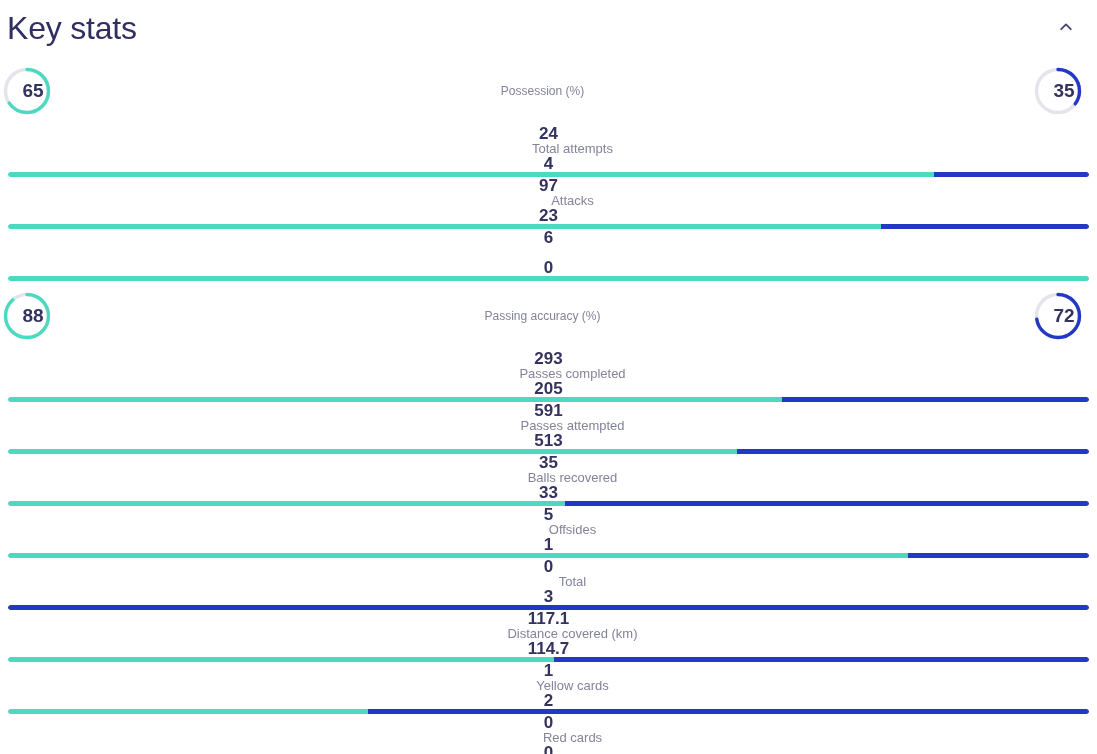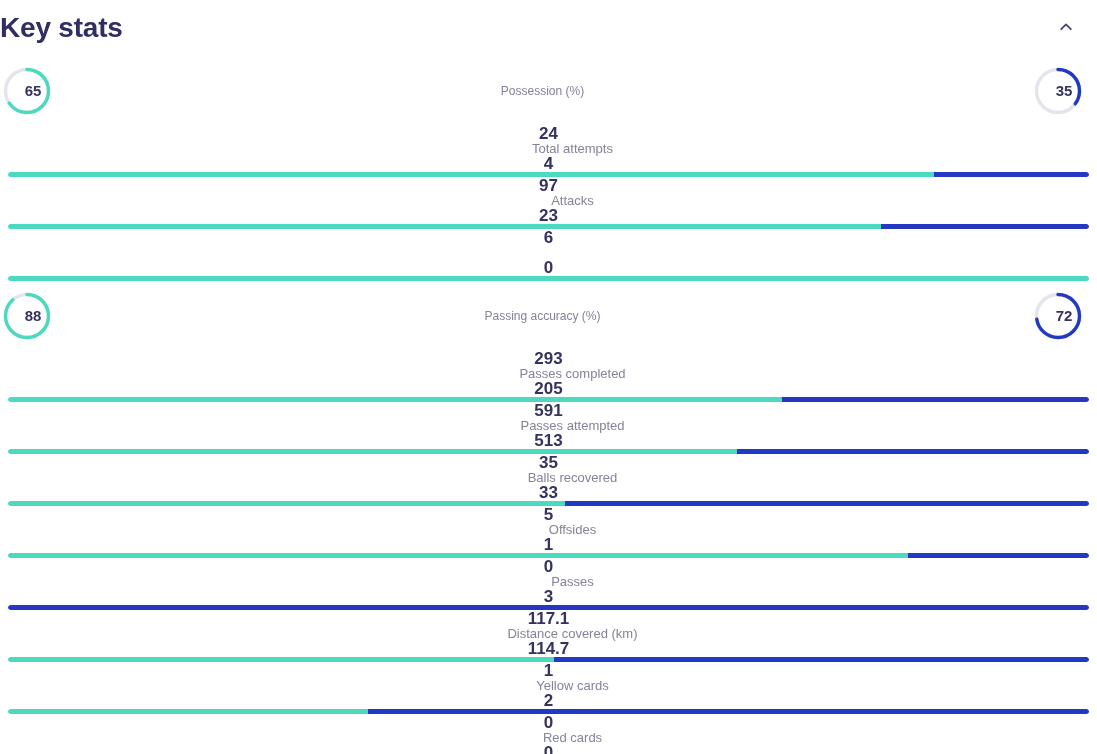--- a/index.html
+++ b/index.html
@@ -19,26 +19,26 @@
 
   
   .panel-header {
     height: 56px;
     display: flex;
     align-items: center;
     justify-content: space-between;
     padding: 0 14px 0 0;
   }
   .panel-title {
-    font-size: 28px;
-    font-weight: bold;
+    font-size: 32px;
+    font-weight: normal;
     color: #302e62;
     letter-spacing: -0.2px;
     line-height: 1;
-    padding-left: 0;
+    padding-left: 7px;
   }
   .collapse-btn {
     width: 34px; height: 34px;
     display: flex; align-items: center; justify-content: center;
     cursor: pointer;
     background: none; border: none; padding: 0;
   }
   .chev { display: block; }
 
   
@@ -109,21 +109,21 @@
     position: relative;
     flex: 0 0 auto;
   }
   .donut-wrap svg { display: block; }
   .donut-num {
     position: absolute;
     inset: 0;
     display: flex;
     align-items: center;
     justify-content: center;
-    font-size: 15px;
+    font-size: 19px;
     font-weight: bold;
     color: #34325e;
     line-height: 1;
     padding-left: 12px;
   }
   .donut-label {
     flex: 1 1 auto;
     text-align: center;
     font-size: 12px;
     color: #83839a;
@@ -255,21 +255,21 @@
           <div class="val away">1</div>
         </div>
         <div class="bar-track">
           <div class="bar-home" style="width: 83.3%;"></div>
           <div class="bar-away" style="width: 16.7%;"></div>
         </div>
       </div>
       <div class="stat-row bar-row">
         <div class="row-top">
           <div class="val home">0</div>
-          <div class="label">Passes</div>
+          <div class="label">Total</div>
           <div class="val away">3</div>
         </div>
         <div class="bar-track">
           <div class="bar-home" style="width: 0%;"></div>
           <div class="bar-away full" style="width: 100%;"></div>
         </div>
       </div>
       <div class="stat-row bar-row">
         <div class="row-top">
           <div class="val home">117.1</div>

